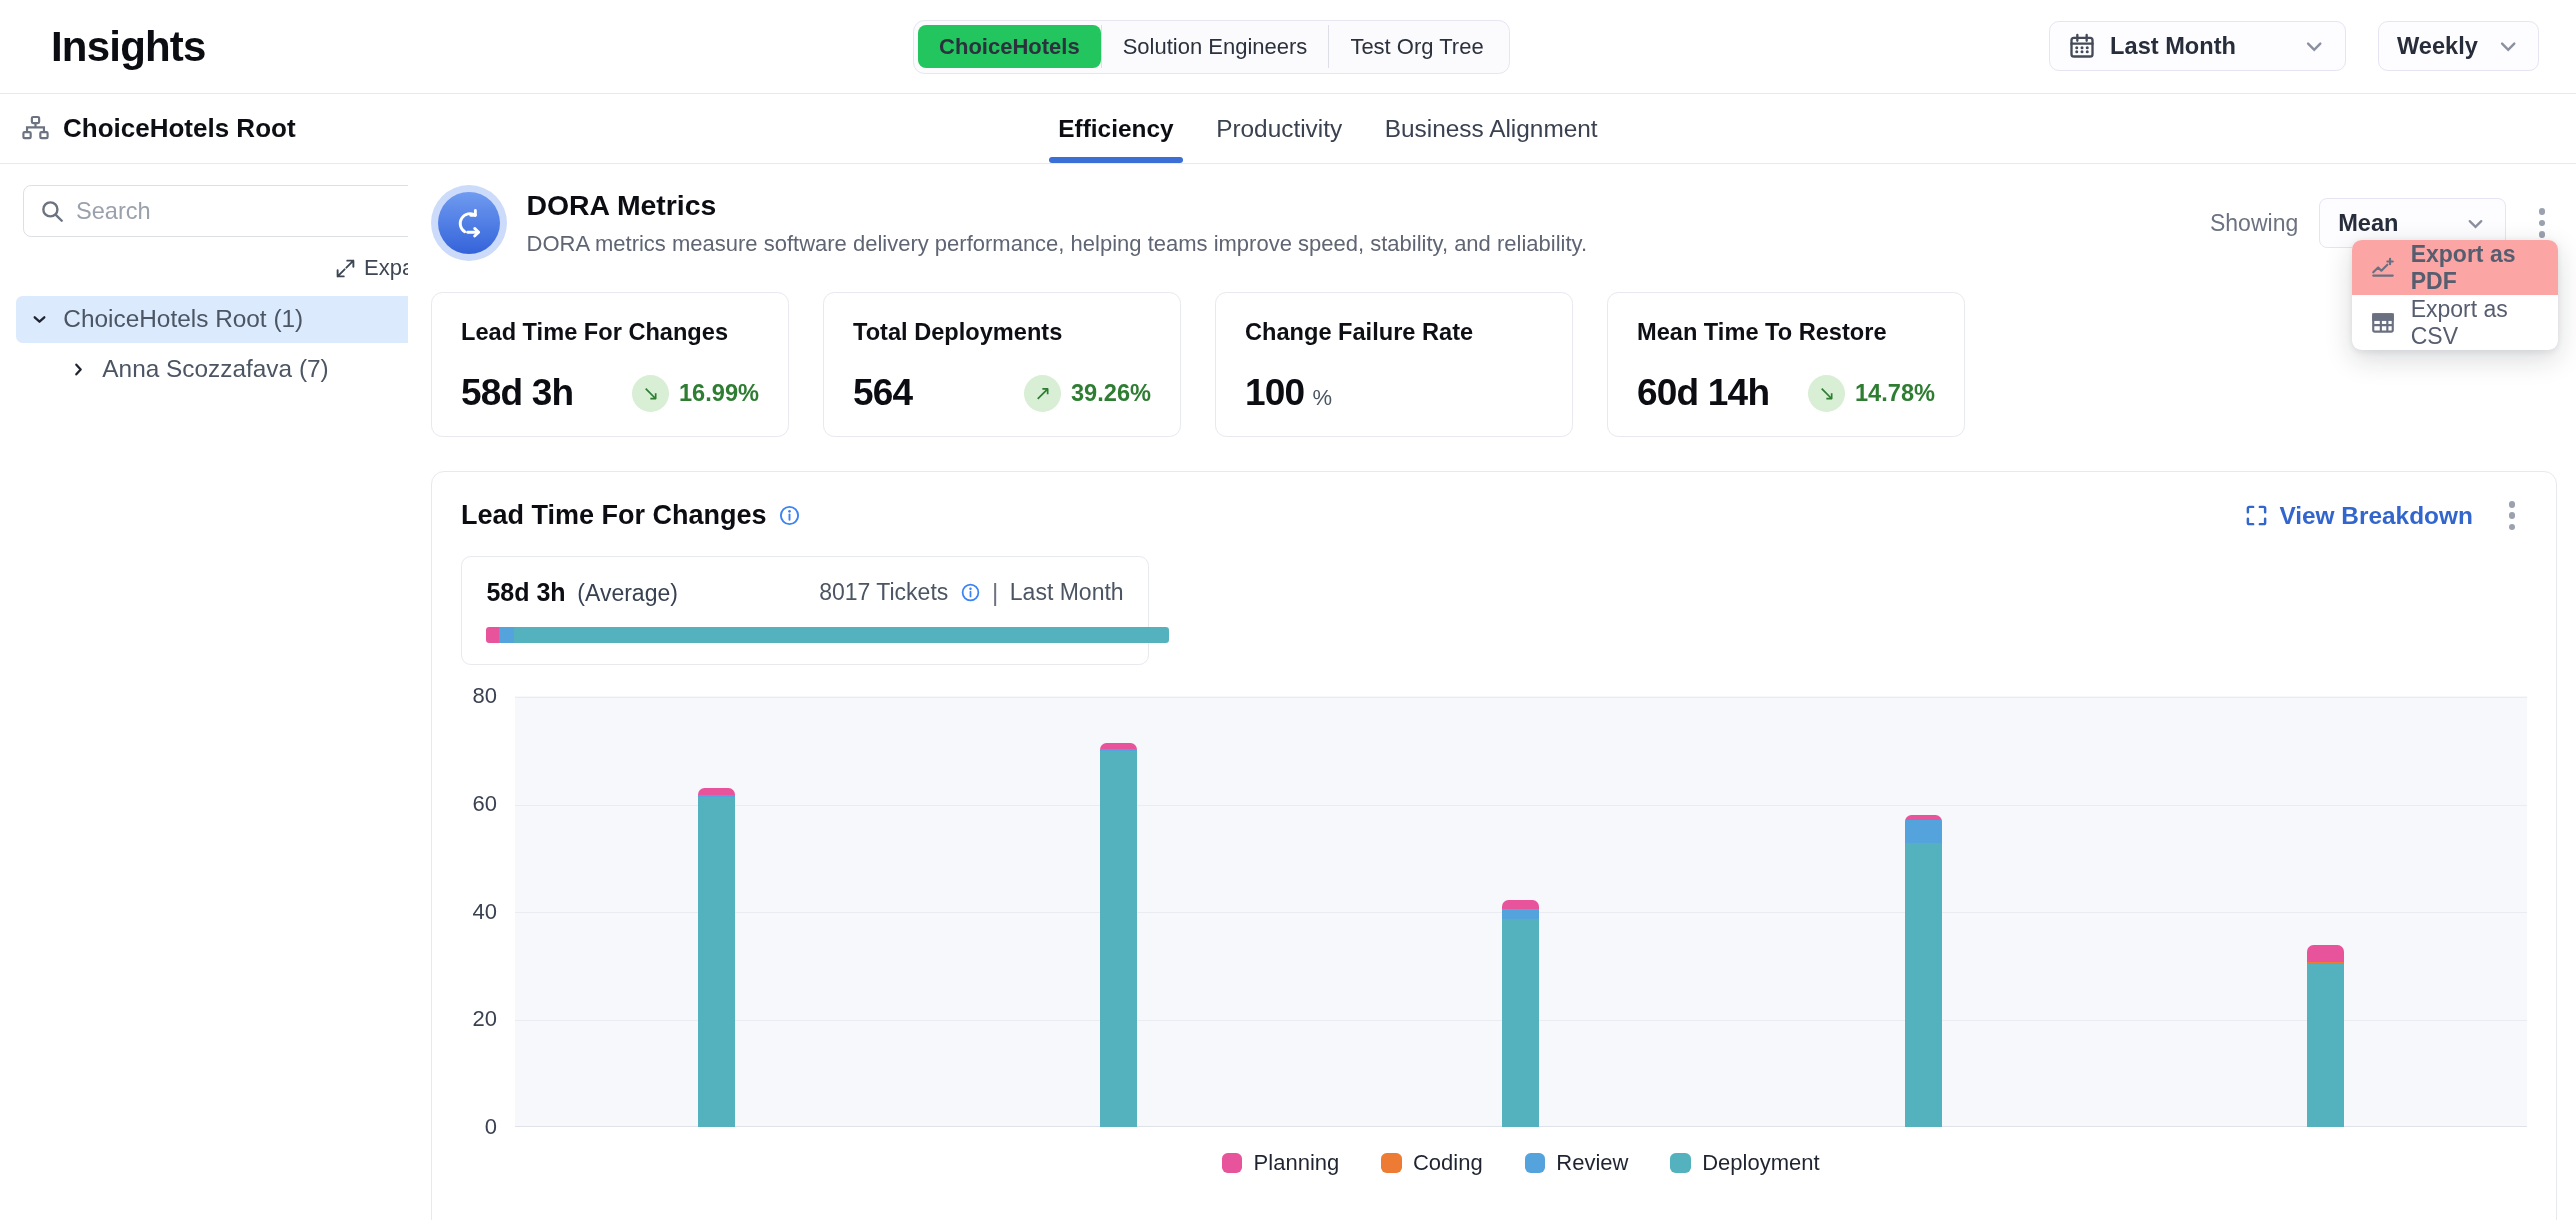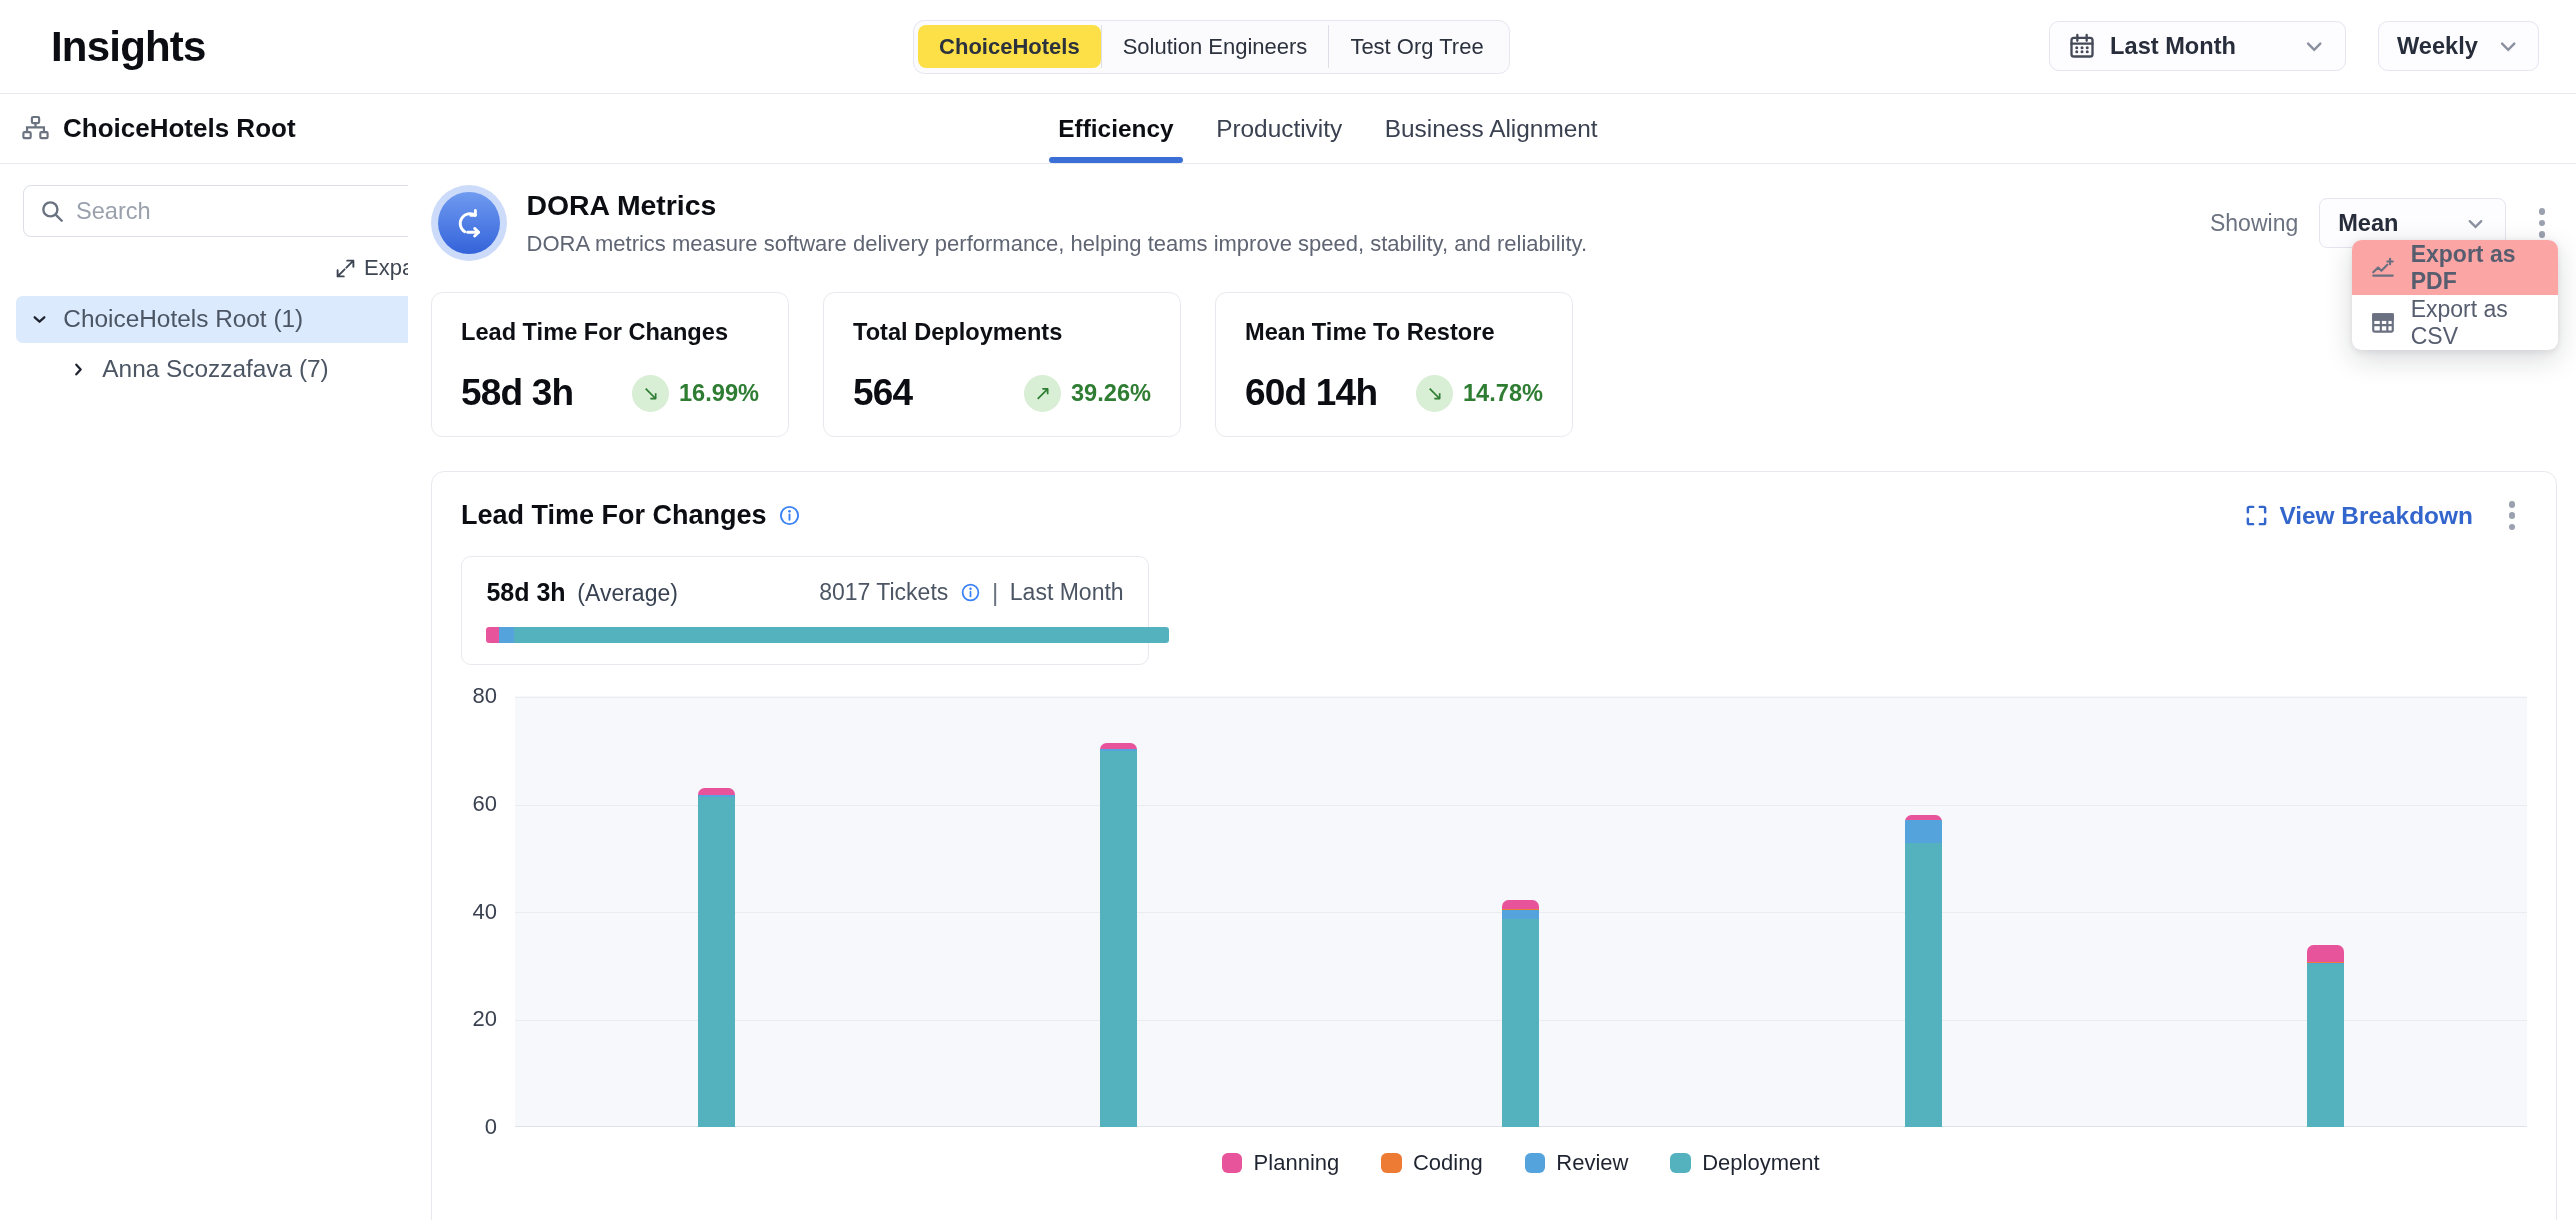--- a/index.html
+++ b/index.html
@@ -8,21 +8,21 @@
 
   
   .app-header { position: absolute; top: 0; left: 0; width: 2576px; height: 94px;
     background: #fff; border-bottom: 1.6px solid #e8eaef; }
   .page-title { position: absolute; left: 51px; top: 23px; font-size: 42px; font-weight: 700; color: #0b0d12; letter-spacing: -0.8px; }
   .org-toggle { position: absolute; left: 913px; top: 19.5px; height: 54px; display: flex; align-items: stretch;
     border: 1.6px solid #e5e6f0; background: #fbfbfd; border-radius: 11.4px; padding: 4.1px; }
   .org-toggle .seg { display: flex; align-items: center; padding: 0 21px; font-size: 22px; color: #2b313d;
     border-radius: 8.1px; cursor: pointer; white-space: nowrap; position: relative; }
   .org-toggle .seg + .seg { border-left: 1.6px solid #dddee8; border-radius: 0 8.1px 8.1px 0; }
-  .org-toggle .seg.active { background: #fde047; font-weight: 700; border-radius: 8.1px; }
+  .org-toggle .seg.active { background: #22c55e; font-weight: 700; border-radius: 8.1px; }
   .hdr-right { position: absolute; right: 37px; top: 21px; display: flex; gap: 32.5px; align-items: center; }
   .select { height: 50px; border: 1.6px solid #e4e5f0; border-radius: 9.8px; background: #fdfdff;
     display: inline-flex; align-items: center; padding: 0 18px; gap: 14.6px; cursor: pointer; }
   .select .lbl { font-size: 23.6px; font-weight: 700; color: #272d3a; }
   .select-date { width: 297px; justify-content: space-between; }
   .select-date .left { display: flex; align-items: center; gap: 14.6px; }
   .select-gran { width: 161px; justify-content: space-between; }
   .chev { flex: 0 0 auto; }
 
   
@@ -302,20 +302,27 @@
         <h3>Total Deployments</h3>
         <div class="vrow">
           <span class="val">564</span>
           <span class="badge">
             <span class="circ">↗</span>
             <span class="pct">39.26%</span>
           </span>
         </div>
       </div>
       <div class="card">
+        <h3>Change Failure Rate</h3>
+        <div class="vrow" style="justify-content:flex-start;align-items:baseline;">
+          <span class="val">100</span>
+          <span class="unit">%</span>
+        </div>
+      </div>
+      <div class="card">
         <h3>Mean Time To Restore</h3>
         <div class="vrow">
           <span class="val">60d 14h</span>
           <span class="badge">
             <span class="circ">↘</span>
             <span class="pct">14.78%</span>
           </span>
         </div>
       </div>
     </div>

